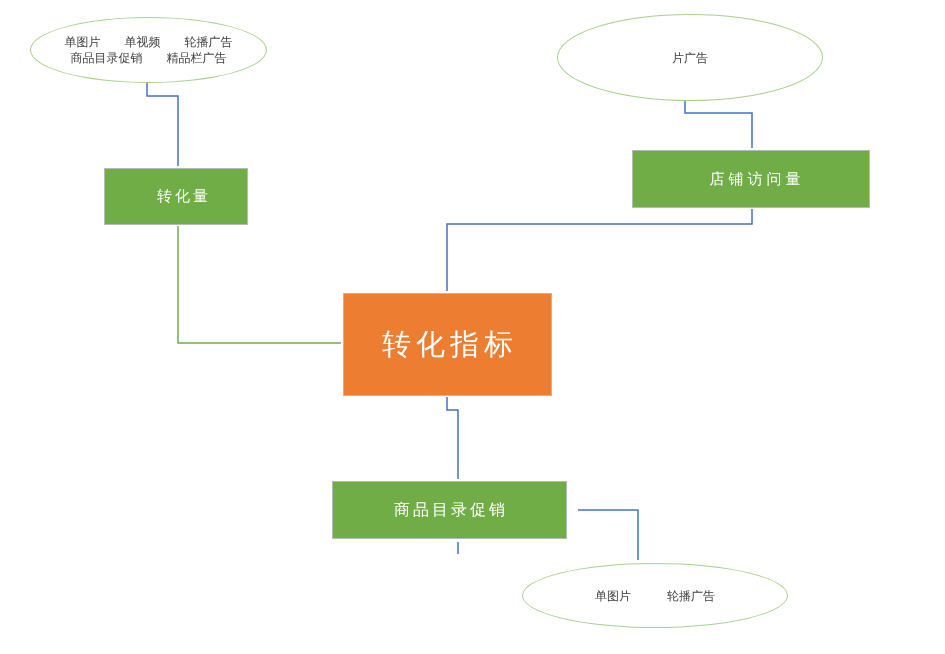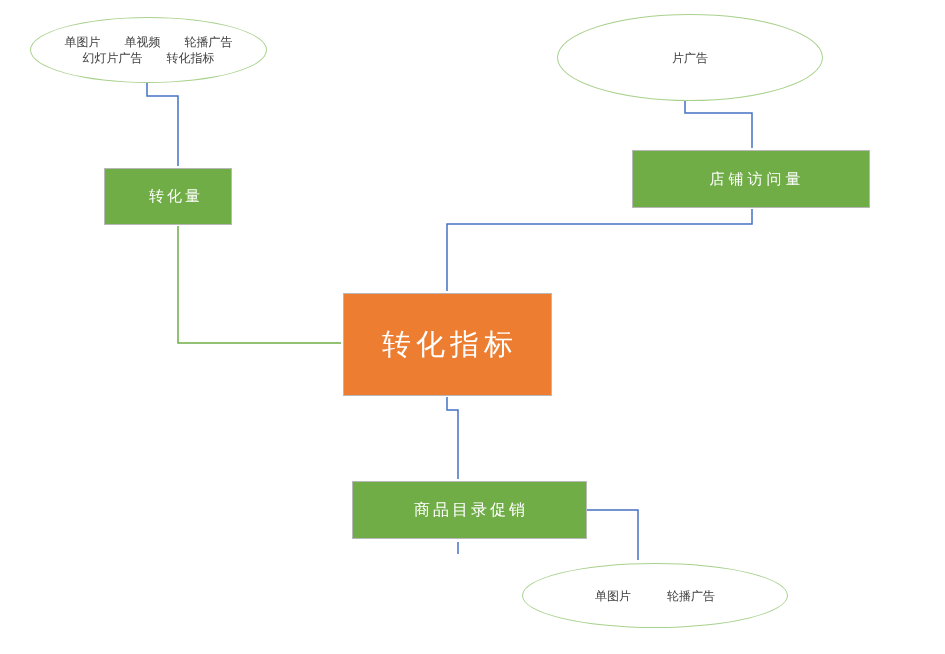--- a/index.html
+++ b/index.html
@@ -53,25 +53,25 @@
     color: var(--ellipse-text);
     flex-direction: column;
     text-align: center;
     font-size: 12px;
     line-height: 16px;
     white-space: pre;
   }
 
   
   .n-src-left   { left: 30px;  top: 17px;  width: 237px; height: 66px; }
-  .n-conv       { left: 104px; top: 168px; width: 128px; height: 57px; font-size: 15px; letter-spacing: 3px; padding-left: 16px; }
+  .n-conv       { left: 104px; top: 168px; width: 144px; height: 57px; font-size: 15px; letter-spacing: 3px; padding-left: 16px; }
   .n-src-right  { left: 557px; top: 14px;  width: 266px; height: 87px; }
   .n-visits     { left: 632px; top: 150px; width: 238px; height: 58px; font-size: 15px; letter-spacing: 4px; padding-left: 12px; }
   .n-metric     { left: 343px; top: 293px; width: 209px; height: 103px; font-size: 29px; letter-spacing: 5px; padding-left: 5px; }
-  .n-catalog    { left: 352px; top: 481px; width: 235px; height: 58px; font-size: 16px; letter-spacing: 3px; padding-left: 3px; }
+  .n-catalog    { left: 332px; top: 481px; width: 235px; height: 58px; font-size: 16px; letter-spacing: 3px; padding-left: 3px; }
   .n-sink       { left: 522px; top: 563px; width: 266px; height: 65px; }
 </style>
 </head>
 <body>
 
 <div class="canvas">
 
   <svg class="connectors" viewBox="0 0 945 654" xmlns="http://www.w3.org/2000/svg">
     <defs>
       <marker id="arrow-blue" markerUnits="userSpaceOnUse" markerWidth="12" markerHeight="12" refX="10" refY="5" orient="auto">
@@ -85,21 +85,21 @@
     <path class="conn-blue" marker-end="url(#arrow-blue)" d="M685,100 L685,113 L752,113 L752,148"></path>
     <path class="conn-blue" marker-end="url(#arrow-blue)" d="M752,209 L752,224 L447,224 L447,291"></path>
     <path class="conn-green" marker-end="url(#arrow-green)" d="M178,226 L178,343 L341,343"></path>
     <path class="conn-blue" marker-end="url(#arrow-blue)" d="M447,397 L447,410 L458,410 L458,479"></path>
     <path class="conn-blue" marker-end="url(#arrow-blue)" d="M578,510 L638,510 L638,560"></path>
     <path class="conn-blue" marker-end="url(#arrow-blue)" d="M458,554 L458,542"></path>
   </svg>
 
   <div class="node ellipse n-src-left">
     <div>单图片　　单视频　　轮播广告</div>
-    <div>幻灯片广告　　转化指标</div>
+    <div>商品目录促销　　精品栏广告</div>
   </div>
 
   <div class="node rect green-box n-conv">
     <span>转化量</span>
   </div>
 
   <div class="node ellipse n-src-right">
     <div>片广告</div>
   </div>
 

